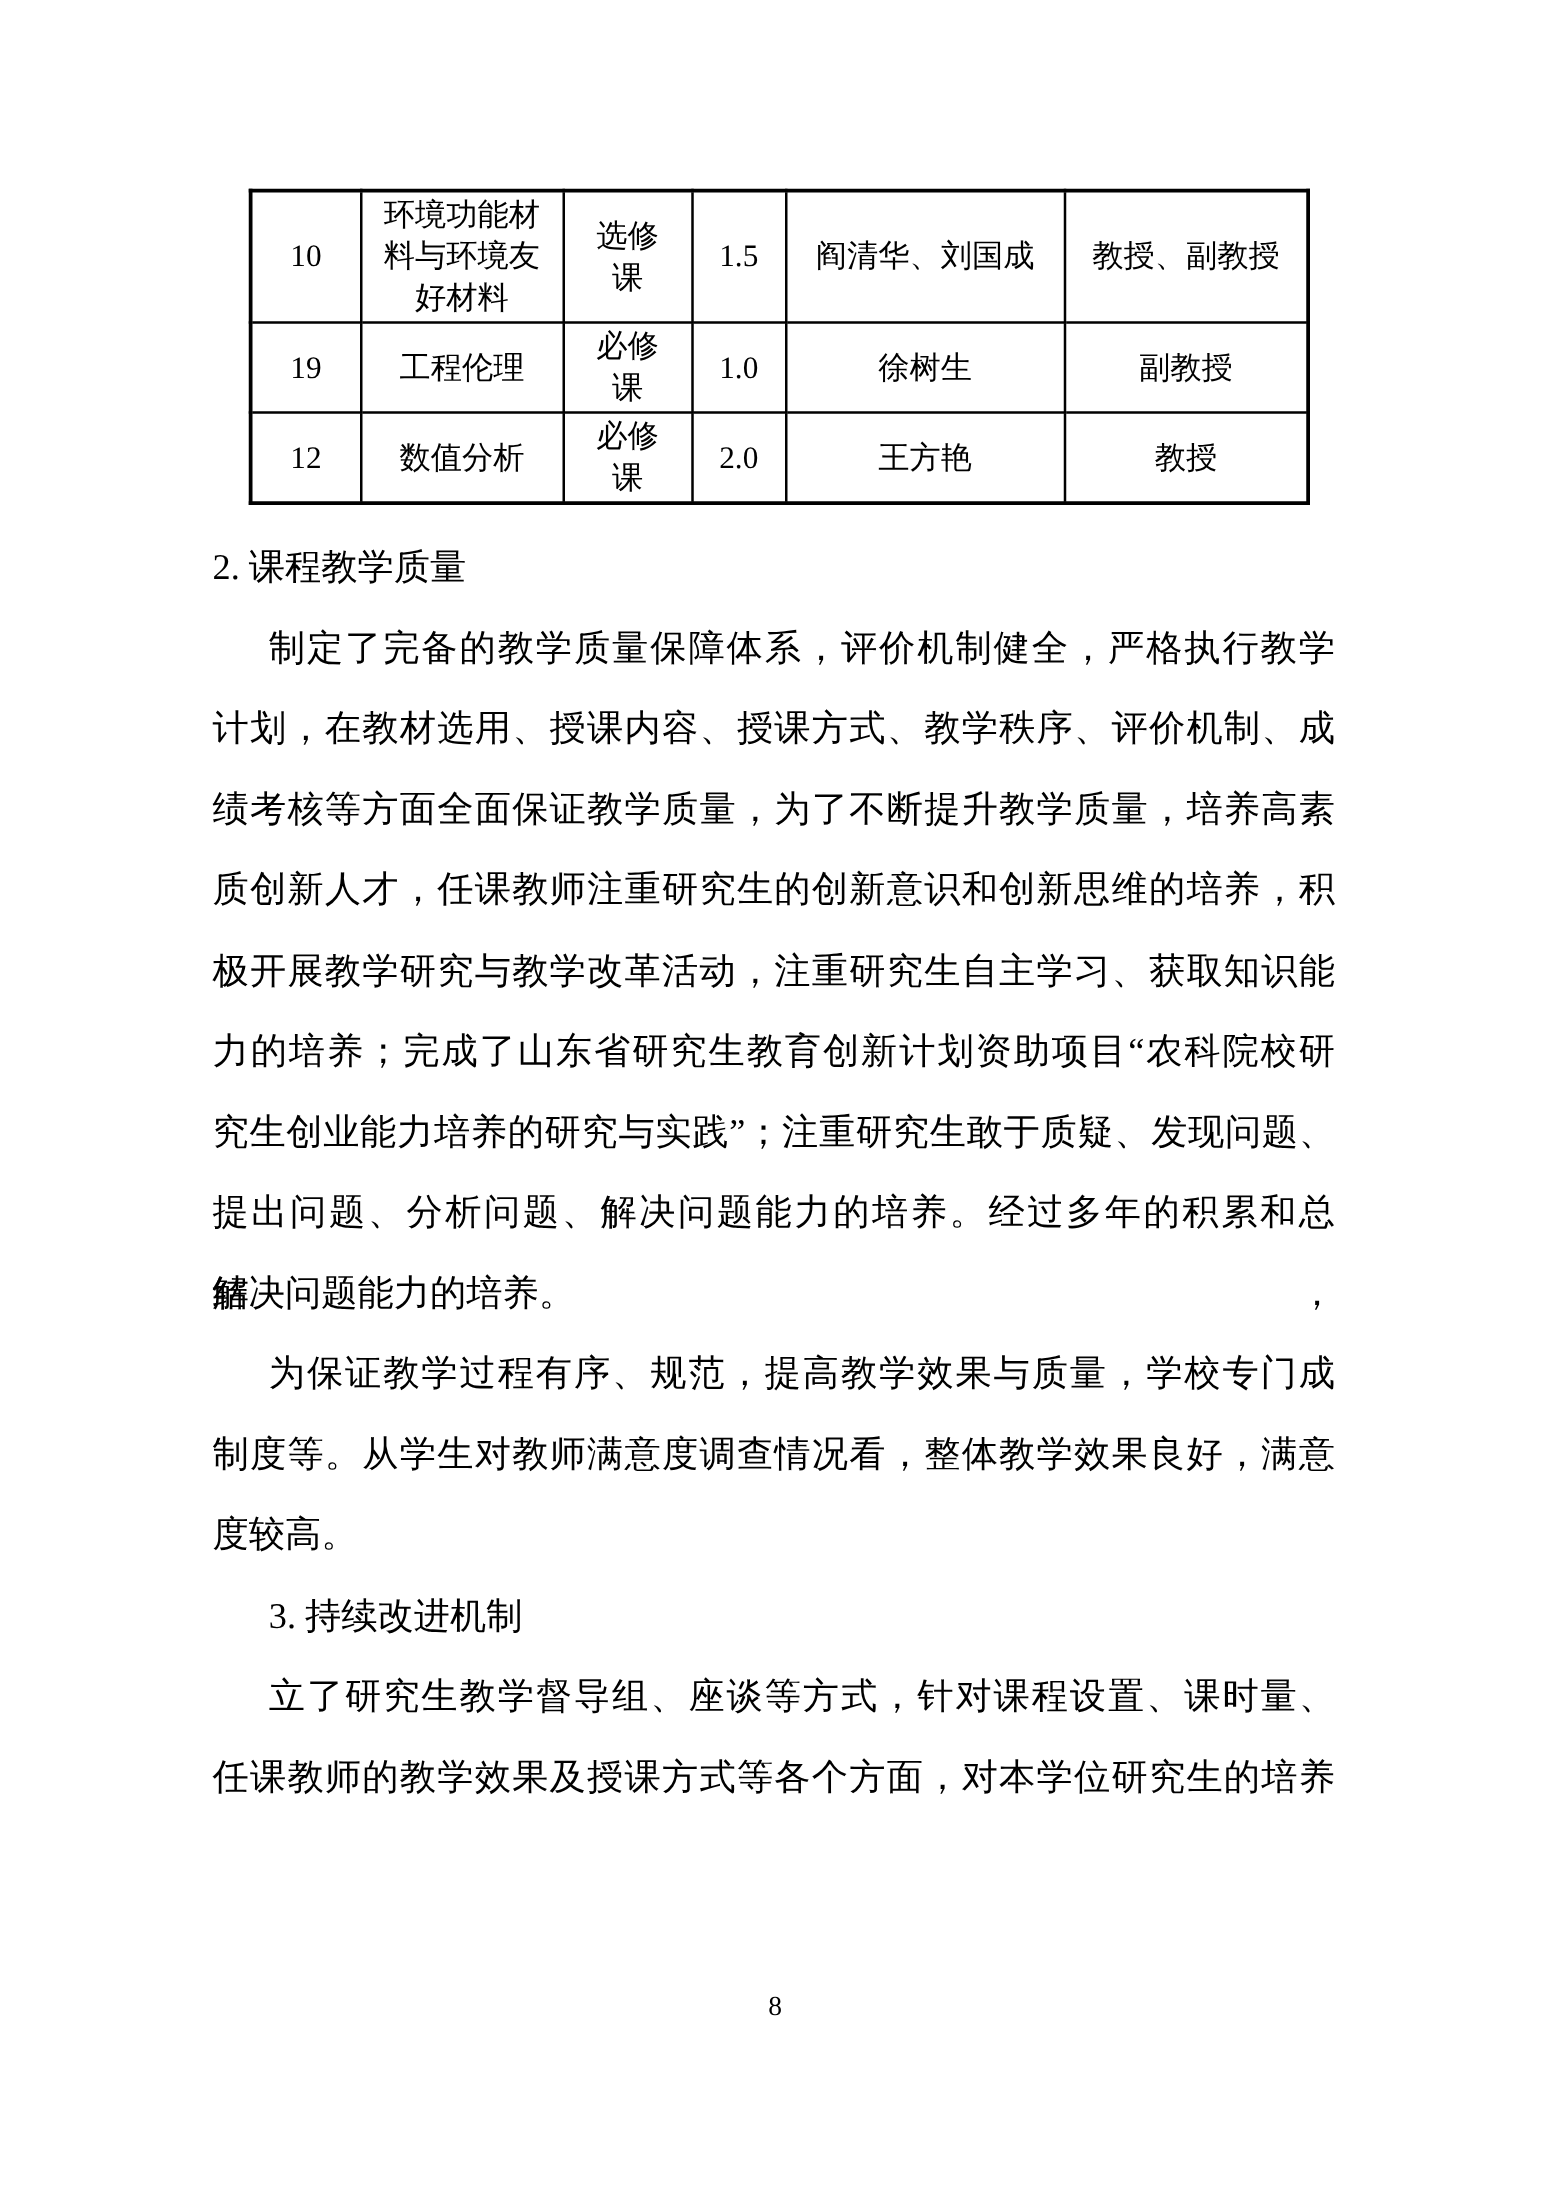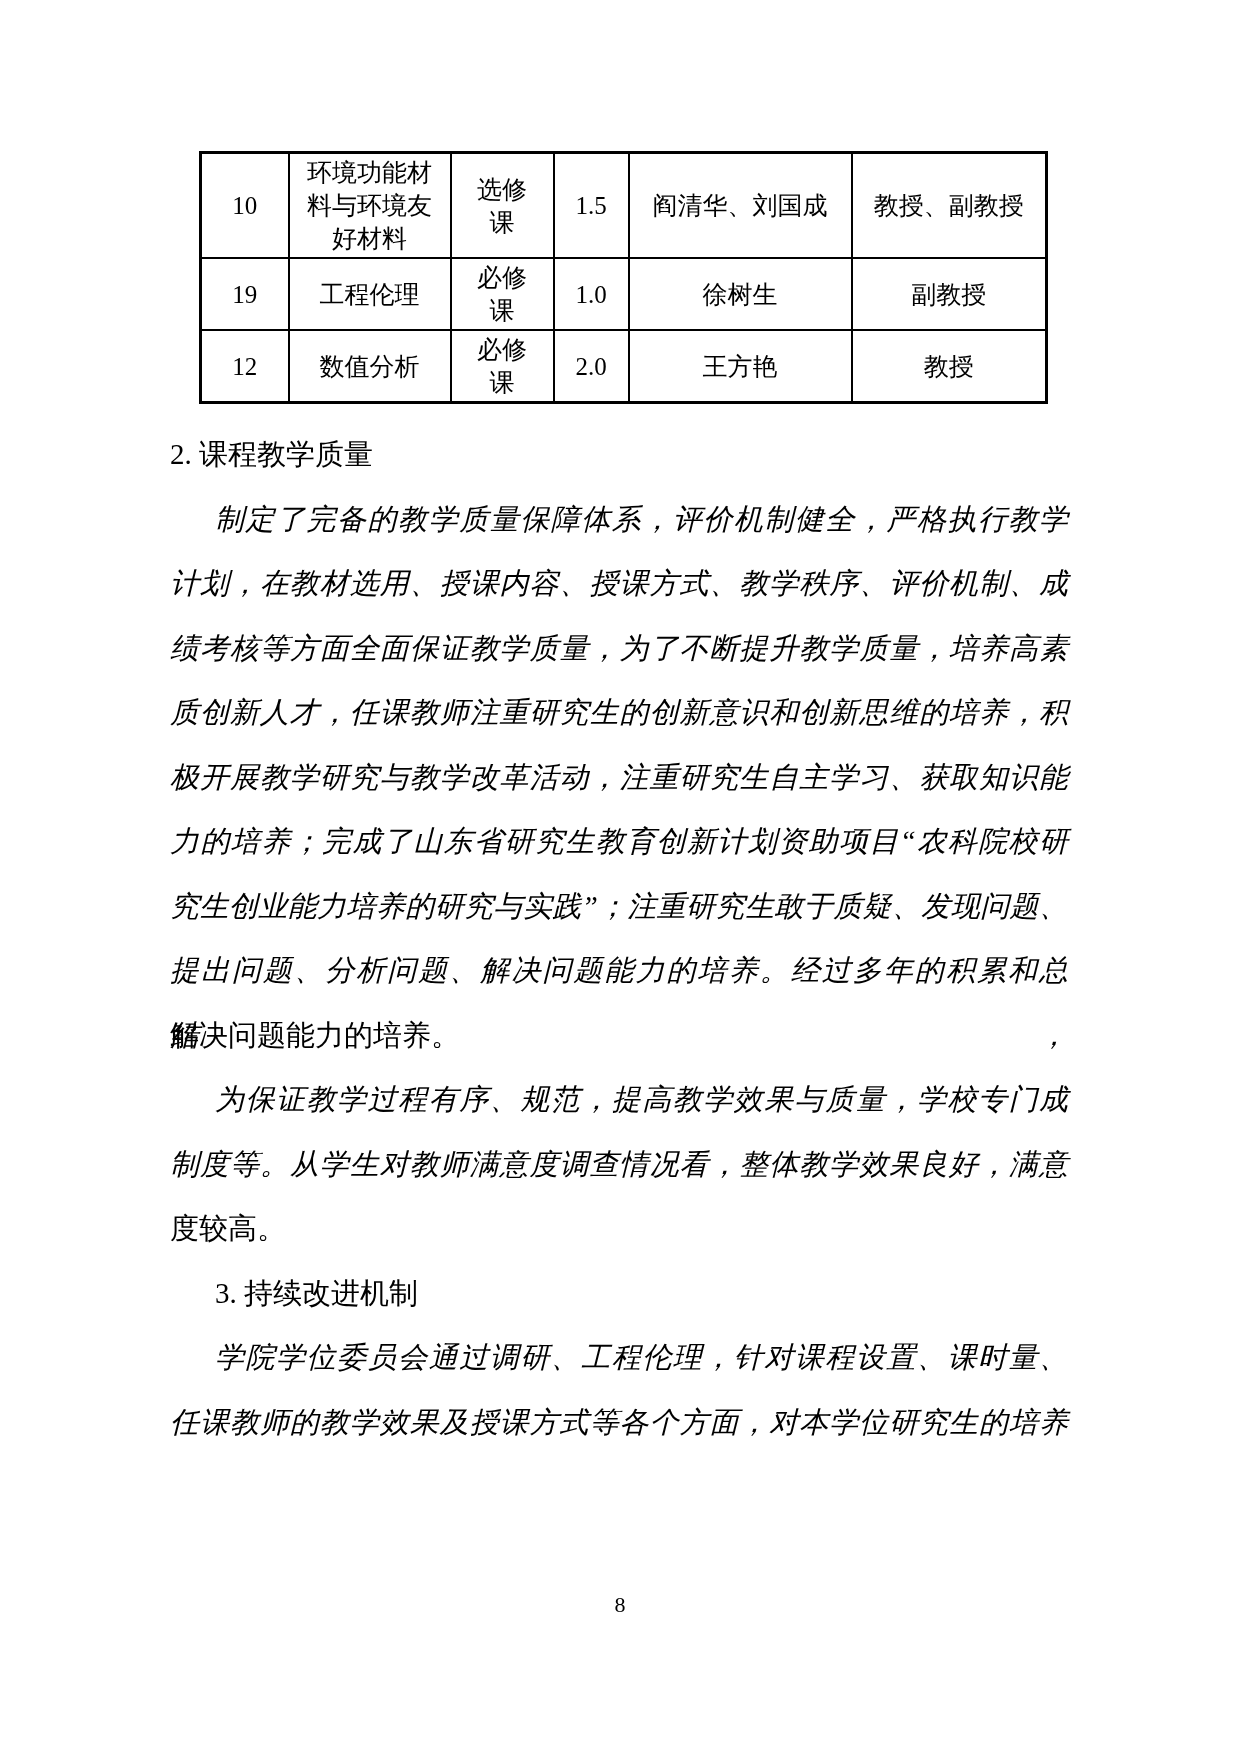--- a/index.html
+++ b/index.html
@@ -50,21 +50,20 @@
     height: 64.5px;
     line-height: 64.5px;
     font-size: 29px;
     white-space: nowrap;
   }
   .line.just {
     white-space: normal;
     text-align: justify;
     text-align-last: justify;
     text-justify: inter-character;
-    font-style: italic;
   }
   .line.indent {
     padding-left: 45px;
   }
 
   
   .page-number {
     position: absolute;
     top: 1590px;
     left: 0;
@@ -129,19 +128,19 @@
     <div class="line just">究生创业能力培养的研究与实践”；注重研究生敢于质疑、发现问题、</div>
     <div class="line just">提出问题、分析问题、解决问题能力的培养。经过多年的积累和总结，</div>
     <div class="line">解决问题能力的培养。</div>
 
     <div class="line just indent">为保证教学过程有序、规范，提高教学效果与质量，学校专门成</div>
     <div class="line just">制度等。从学生对教师满意度调查情况看，整体教学效果良好，满意</div>
     <div class="line">度较高。</div>
 
     <div class="line indent">3. 持续改进机制</div>
 
-    <div class="line just indent">学院学位委员会通过调研、工程伦理，针对课程设置、课时量、</div>
+    <div class="line just indent">立了研究生教学督导组、座谈等方式，针对课程设置、课时量、</div>
     <div class="line just">任课教师的教学效果及授课方式等各个方面，对本学位研究生的培养</div>
   </div>
 
   <div class="page-number">8</div>
 
 </div>
 
 </body></html>

